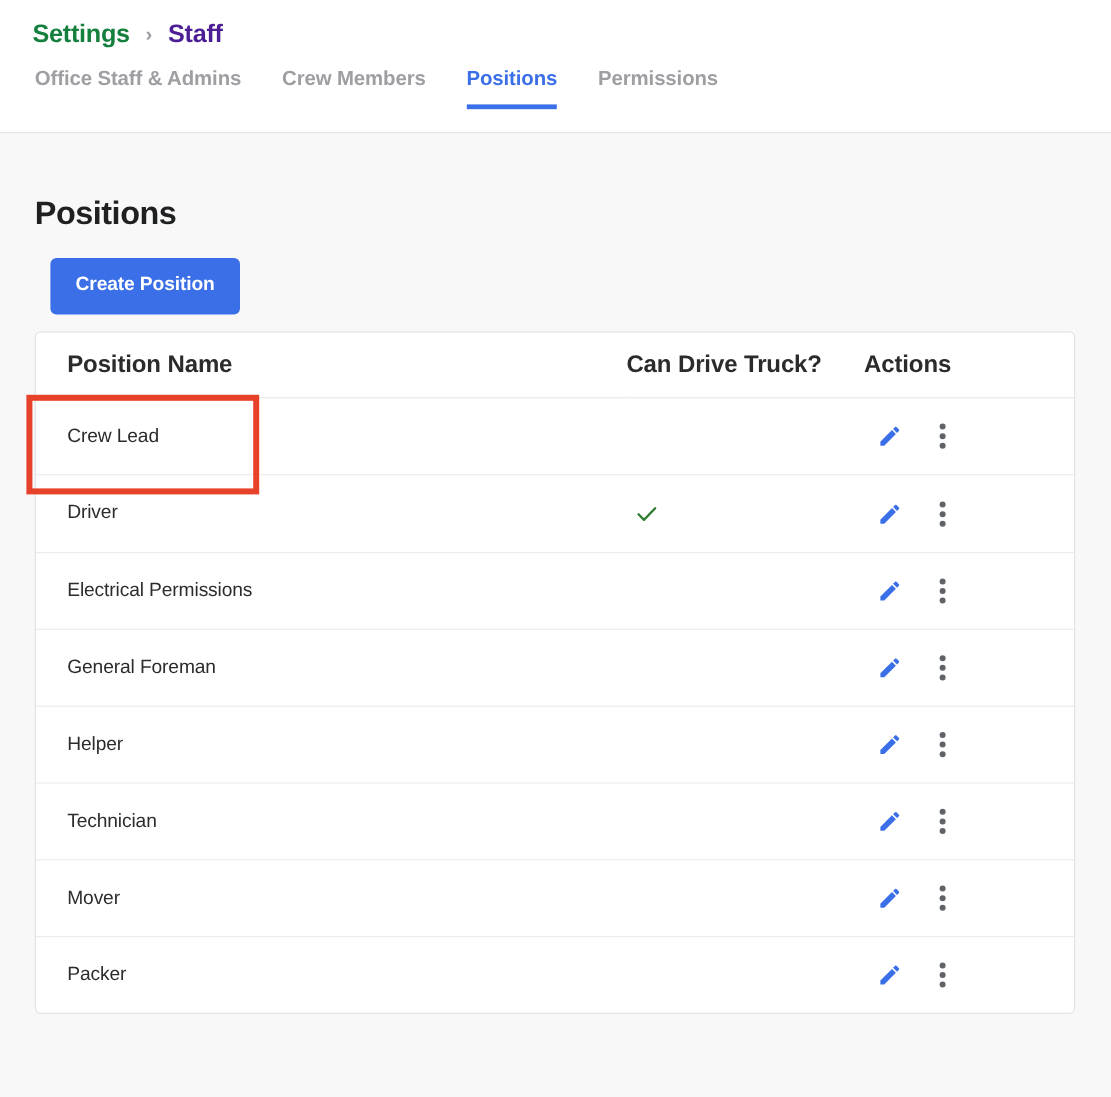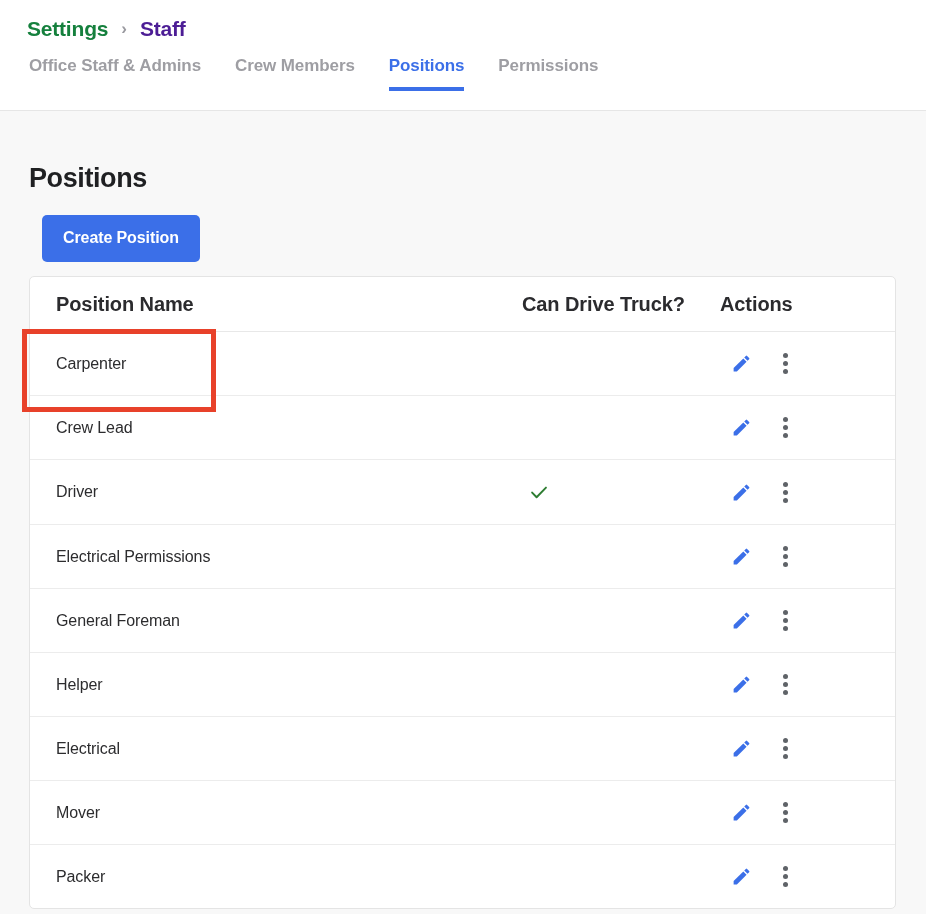--- a/index.html
+++ b/index.html
@@ -252,41 +252,20 @@
     <table class="positions">
       <thead>
         <tr>
           <th class="col-name">Position Name</th>
           <th class="col-drive">Can Drive Truck?</th>
           <th class="col-action">Actions</th>
         </tr>
       </thead>
       <tbody>
           <tr>
-            <td class="col-name">Carpenter</td>
-            <td class="col-drive drive-cell"></td>
-            <td class="col-action actions-cell">
-              <div class="actions-inner">
-                <button class="icon-btn">
-                  <span><svg class="pencil-icon" viewBox="0 0 24 24" xmlns="http://www.w3.org/2000/svg">
-                      <path fill="#3b6fe8" d="M3 17.25V21h3.75L17.81 9.94l-3.75-3.75L3 17.25z"></path>
-                      <path fill="#3b6fe8" d="M20.71 7.04a.996.996 0 0 0 0-1.41l-2.34-2.34a.996.996 0 0 0-1.41 0l-1.83 1.83 3.75 3.75 1.83-1.83z"></path>
-                    </svg></span>
-                </button>
-                <button class="icon-btn">
-                  <span class="dots-icon">
-                    <i></i>
-                    <i></i>
-                    <i></i>
-                  </span>
-                </button>
-              </div>
-            </td>
-          </tr>
-          <tr>
             <td class="col-name">Crew Lead</td>
             <td class="col-drive drive-cell"></td>
             <td class="col-action actions-cell">
               <div class="actions-inner">
                 <button class="icon-btn">
                   <span><svg class="pencil-icon" viewBox="0 0 24 24" xmlns="http://www.w3.org/2000/svg">
                       <path fill="#3b6fe8" d="M3 17.25V21h3.75L17.81 9.94l-3.75-3.75L3 17.25z"></path>
                       <path fill="#3b6fe8" d="M20.71 7.04a.996.996 0 0 0 0-1.41l-2.34-2.34a.996.996 0 0 0-1.41 0l-1.83 1.83 3.75 3.75 1.83-1.83z"></path>
                     </svg></span>
                 </button>
@@ -380,21 +359,21 @@
                   <span class="dots-icon">
                     <i></i>
                     <i></i>
                     <i></i>
                   </span>
                 </button>
               </div>
             </td>
           </tr>
           <tr>
-            <td class="col-name">Electrical</td>
+            <td class="col-name">Technician</td>
             <td class="col-drive drive-cell"></td>
             <td class="col-action actions-cell">
               <div class="actions-inner">
                 <button class="icon-btn">
                   <span><svg class="pencil-icon" viewBox="0 0 24 24" xmlns="http://www.w3.org/2000/svg">
                       <path fill="#3b6fe8" d="M3 17.25V21h3.75L17.81 9.94l-3.75-3.75L3 17.25z"></path>
                       <path fill="#3b6fe8" d="M20.71 7.04a.996.996 0 0 0 0-1.41l-2.34-2.34a.996.996 0 0 0-1.41 0l-1.83 1.83 3.75 3.75 1.83-1.83z"></path>
                     </svg></span>
                 </button>
                 <button class="icon-btn">

